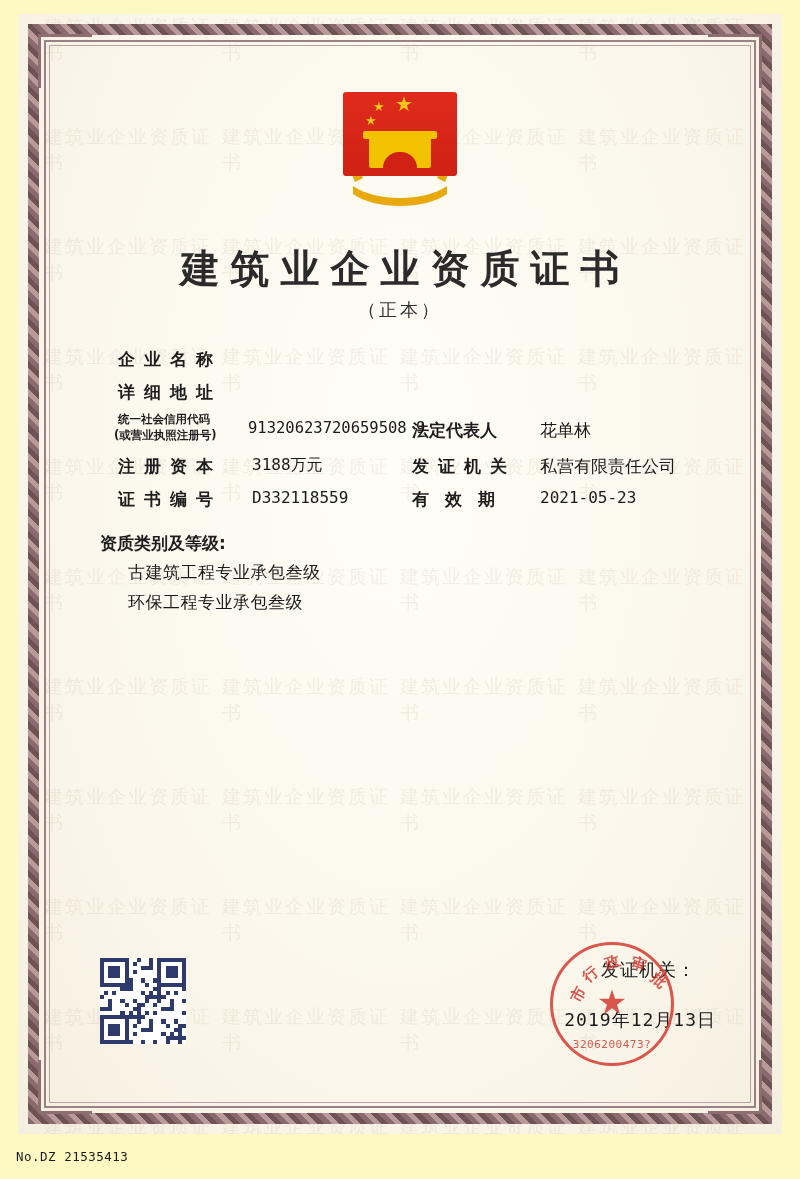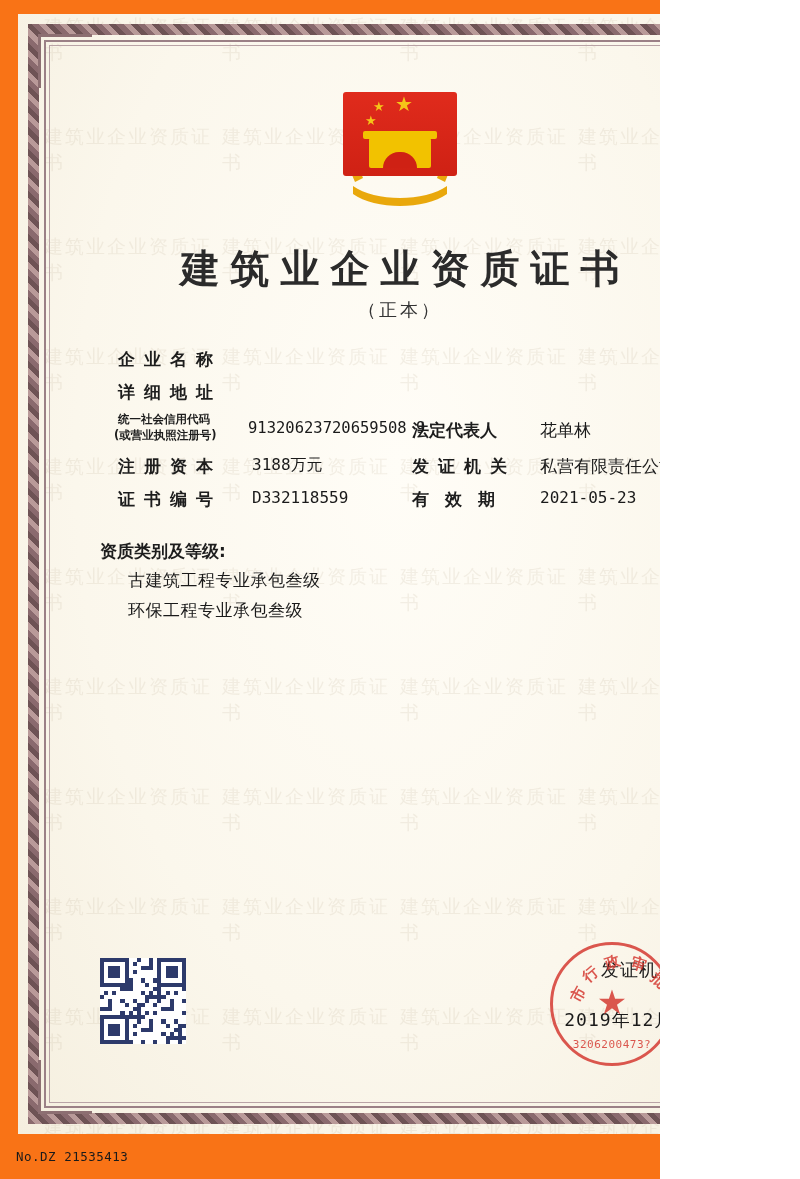--- a/index.html
+++ b/index.html
@@ -4,22 +4,22 @@
 <style>
   * { box-sizing: border-box; }
   html, body {
     margin: 0; padding: 0;
     width: 800px; height: 1179px;
     background: #ffffff;
     font-family: "Liberation Sans", sans-serif;
   }
   #page {
     position: relative;
-    width: 660px; height: 1179px;
-    background: #f97316;
+    width: 800px; height: 1179px;
+    background: #fef9c3;
     overflow: hidden;
     text-decoration: underline;
   }
 
   
   .cert {
     position: absolute;
     left: 18px; top: 14px;
     width: 764px; height: 1120px;
     background:
@@ -176,21 +176,20 @@
     position: absolute;
     left: 82px; top: 518px;
     width: 600px;
   }
   .quals .qhead {
     font-family: "DejaVu Sans", sans-serif;
     font-weight: bold;
     font-size: 17px;
     color: #1d1d1d;
     margin-bottom: 6px;
-    margin-top: 8px;
   }
   .quals .qitem {
     font-family: "DejaVu Sans", sans-serif;
     font-size: 17px;
     color: #1a1a1a;
     margin-left: 28px;
     margin-bottom: 7px;
     letter-spacing: 0.5px;
   }
 

